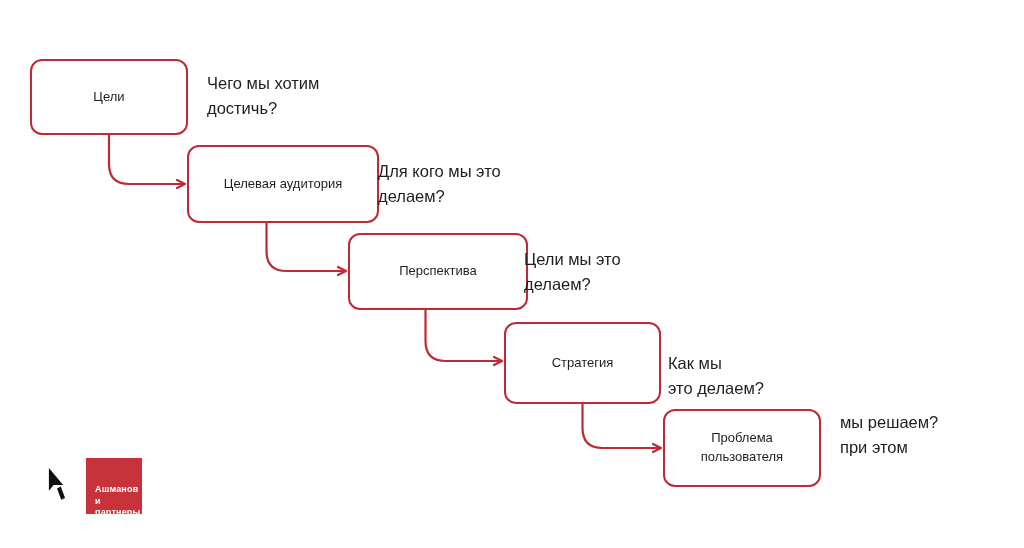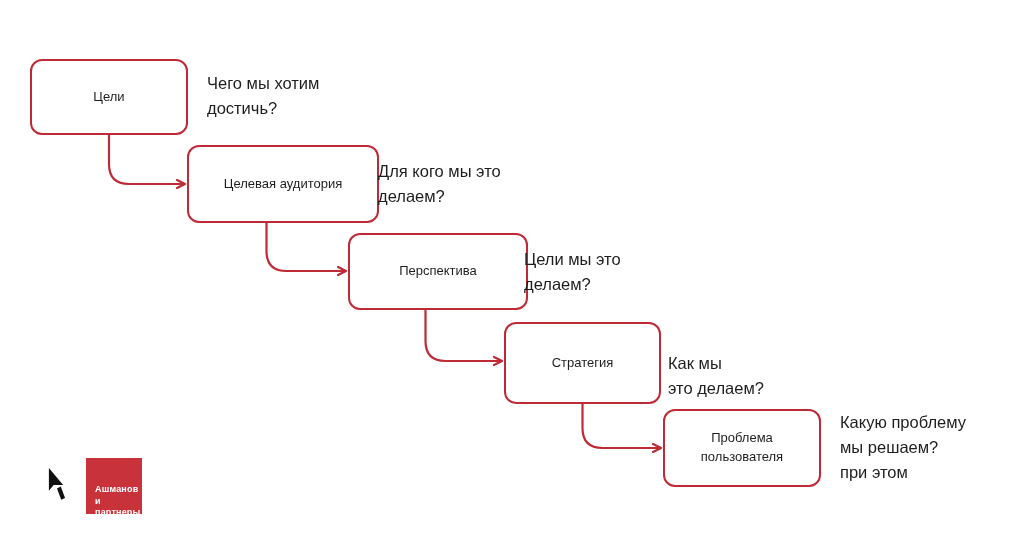--- a/index.html
+++ b/index.html
@@ -87,21 +87,20 @@
   </div>
   <div class="question q3">
     <div>Цели мы это</div>
     <div>делаем?</div>
   </div>
   <div class="question q4">
     <div>Как мы</div>
     <div>это делаем?</div>
   </div>
   <div class="question q5">
-    <div>Какую проблему</div>
     <div>мы решаем?</div>
     <div>при этом</div>
   </div>
 
   <svg class="logo-a" viewBox="0 0 20 38" xmlns="http://www.w3.org/2000/svg">
     <path d="M2 0 L17 18 L7 18 L2 24 Z" fill="#111"></path>
     <path d="M10.5 21.5 L14.5 19.5 L19 31.5 L15 33.5 Z" fill="#111"></path>
   </svg>
   <div class="logo-square">
     <div>Ашманов</div>

